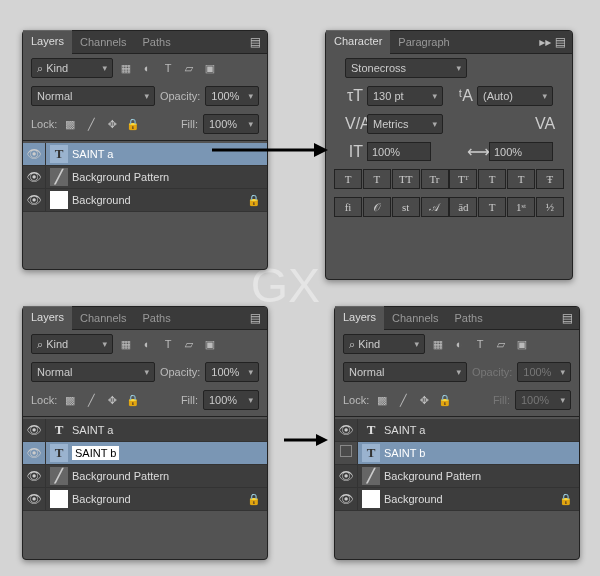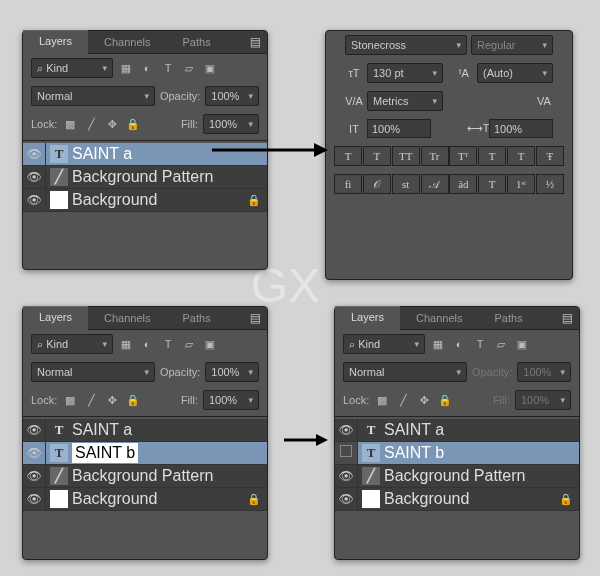--- a/index.html
+++ b/index.html
@@ -1,42 +1,42 @@
 <!DOCTYPE html>
 <html><head>
 <meta charset="utf-8">
 <style>
   body{margin:0;background:#d4d4d4;font-family:Arial,sans-serif;font-size:11px;color:#ccc;width:600px;height:576px;position:relative}
   .panel{position:absolute;background:#535353;border:1px solid #222;border-radius:4px;box-shadow:0 2px 6px rgba(0,0,0,.4)}
   .tabs{display:flex;background:#3a3a3a;border-bottom:1px solid #222;height:22px;align-items:center;border-radius:4px 4px 0 0}
-  .tab{padding:4px 16px;color:#999;font-size:11px;cursor:pointer}
+  .tab{padding:4px 8px;color:#999;font-size:11px;cursor:pointer}
   .tab.active{background:#535353;color:#ddd;border-top:1px solid #666;border-bottom:1px solid #535353;height:14px}
   .menu-icon{margin-left:auto;margin-right:6px;color:#bbb;font-size:12px}
   .row{display:flex;align-items:center;padding:4px 8px;gap:5px}
   .sel{background:#3d3d3d;border:1px solid #222;border-radius:2px;height:18px;display:flex;align-items:center;padding:0 5px;color:#ccc;font-size:11px}
   .sel.dd::after{content:'▾';margin-left:auto;font-size:9px;color:#aaa}
   .icon{width:16px;height:16px;display:flex;align-items:center;justify-content:center;color:#bbb;font-size:11px}
   .label{color:#bbb;font-size:11px}
   .divider{height:1px;background:#222;margin:2px 0}
   .layers-list{background:#3d3d3d}
   .layer{display:flex;align-items:center;height:22px;border-bottom:1px solid #333;gap:4px;padding-right:6px}
   .layer.selected{background:#7a96b4}
   .layer.selected .lname{color:#fff}
   .layer.editing .lname{background:#fff;color:#000;padding:1px 3px}
   .eye{width:22px;text-align:center;color:#ccc;border-right:1px solid #333;height:22px;line-height:22px;font-size:12px}
   .thumb{width:18px;height:18px;display:flex;align-items:center;justify-content:center;font-family:Georgia,serif;font-size:13px;font-weight:bold}
   .thumbT{color:#ddd;background:#3d3d3d}
   .layer.selected .thumbT{color:#333;background:#9ab3cf}
   .thumbB{background:#666}
   .thumbW{background:#fff;color:#fff}
-  .lname{color:#ddd;font-size:16px;font-style:normal}
+  .lname{color:#ddd;font-size:11px;font-style:normal}
   .lname.bg{}
   .lock{margin-left:auto;color:#bbb;font-size:11px}
   .char-row{display:flex;align-items:center;gap:4px;padding:4px 19px}
-  .cicon{width:18px;text-align:center;color:#ccc;font-size:11px}
+  .cicon{width:18px;text-align:right;color:#ccc;font-size:16px}
   .cinput{background:#3d3d3d;border:1px solid #222;height:17px;color:#ccc;font-size:11px;padding:0 4px;display:flex;align-items:center}
   .swatch{width:48px;height:16px;border:1px solid #000}
   .btnrow{display:flex;gap:0;padding:4px 8px;justify-content:space-between}
   .tbtn{width:26px;height:18px;border:1px solid #222;background:#4a4a4a;display:flex;align-items:center;justify-content:center;color:#ccc;font-size:11px;font-family:Georgia,serif}
   .arrow{position:absolute;pointer-events:none}
   .arrow-line{stroke:#000;stroke-width:3;fill:none}
   .arrow-head{fill:#000}
   .watermark{position:absolute;font-size:48px;color:#fff;opacity:.4;right:280px;top:258px;font-weight:normal;font-family:Arial}
 </style>
 </head>
@@ -91,23 +91,27 @@
       <div class="layer">
         <div class="eye">👁</div>
         <div class="thumb thumbW"></div>
         <span class="lname bg">Background</span>
         <span class="lock">🔒</span>
       </div>
     </div>
 </div>
 
 <div class="panel" style="left:325px;top:30px;width:246px;height:248px">
+  <div class="tabs">
+    <div class="tab active">Character</div>
+    <div class="tab">Paragraph</div>
+    <div class="menu-icon">▸▸ ▤</div>
+  </div>
   <div class="char-row">
     <div class="sel dd" style="width:110px">Stonecross</div>
-    <div class="sel dd" style="width:70px;margin-left:auto;color:#888">Regular</div>
   </div>
   <div class="char-row">
     <span class="cicon">τT</span>
     <div class="sel dd" style="width:64px">130 pt</div>
     <span class="cicon" style="margin-left:auto">ᵗA</span>
     <div class="sel dd" style="width:64px">(Auto)</div>
   </div>
   <div class="char-row">
     <span class="cicon">V/A</span>
     <div class="sel dd" style="width:64px">Metrics</div>

